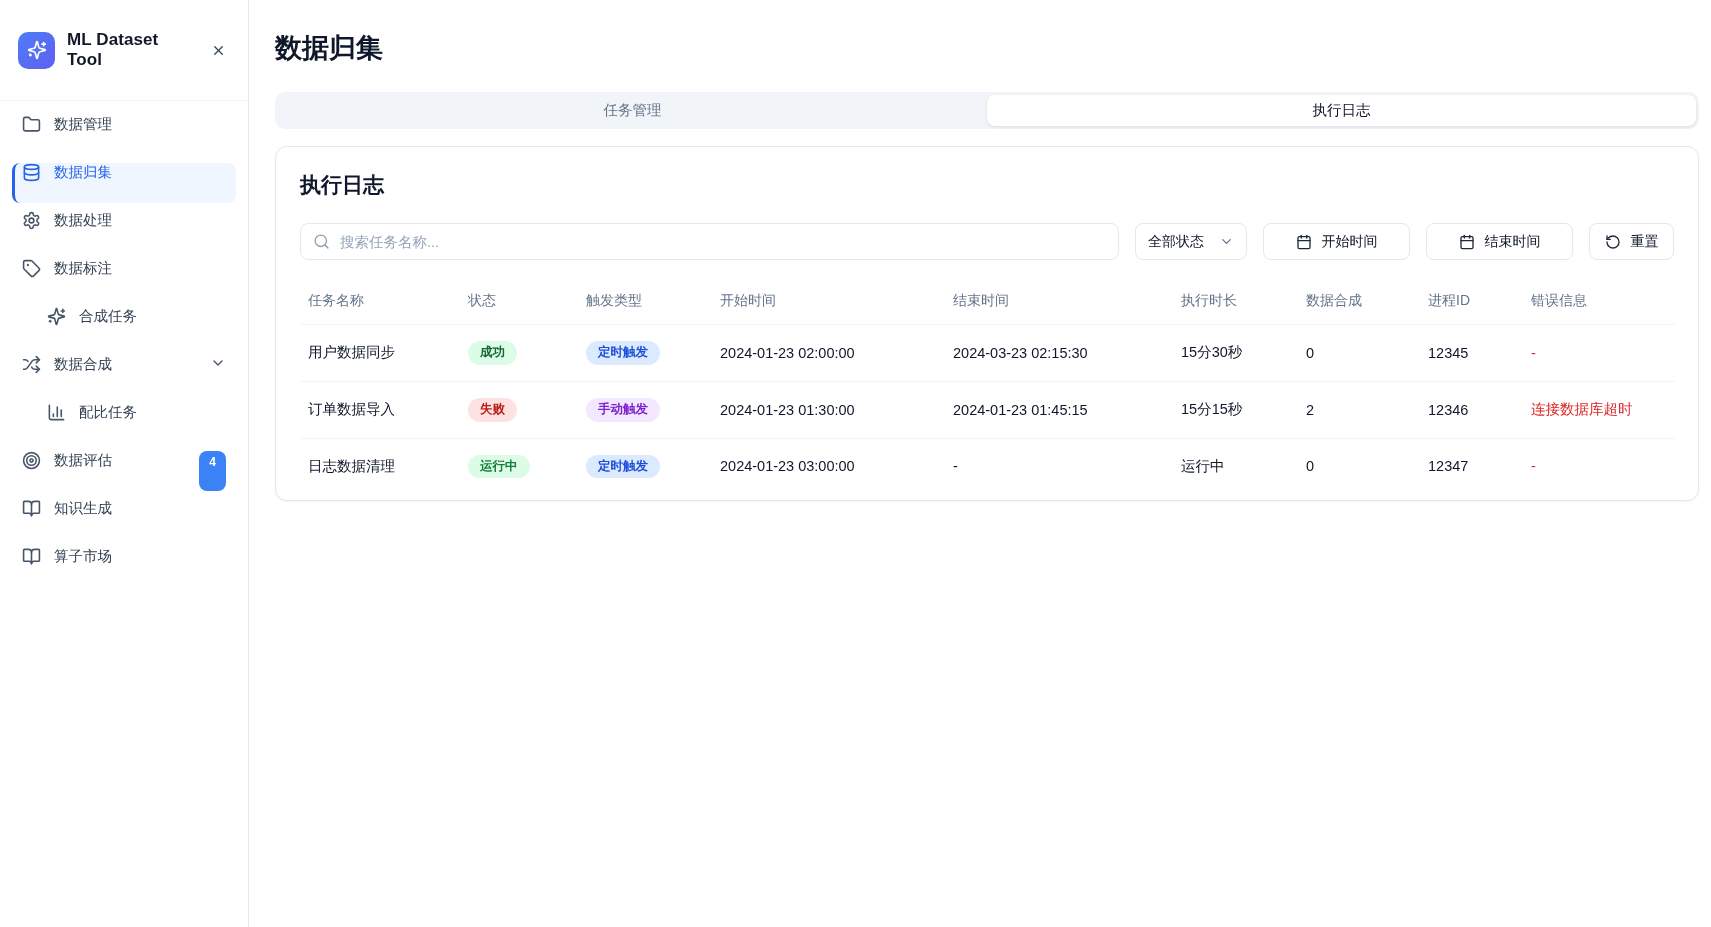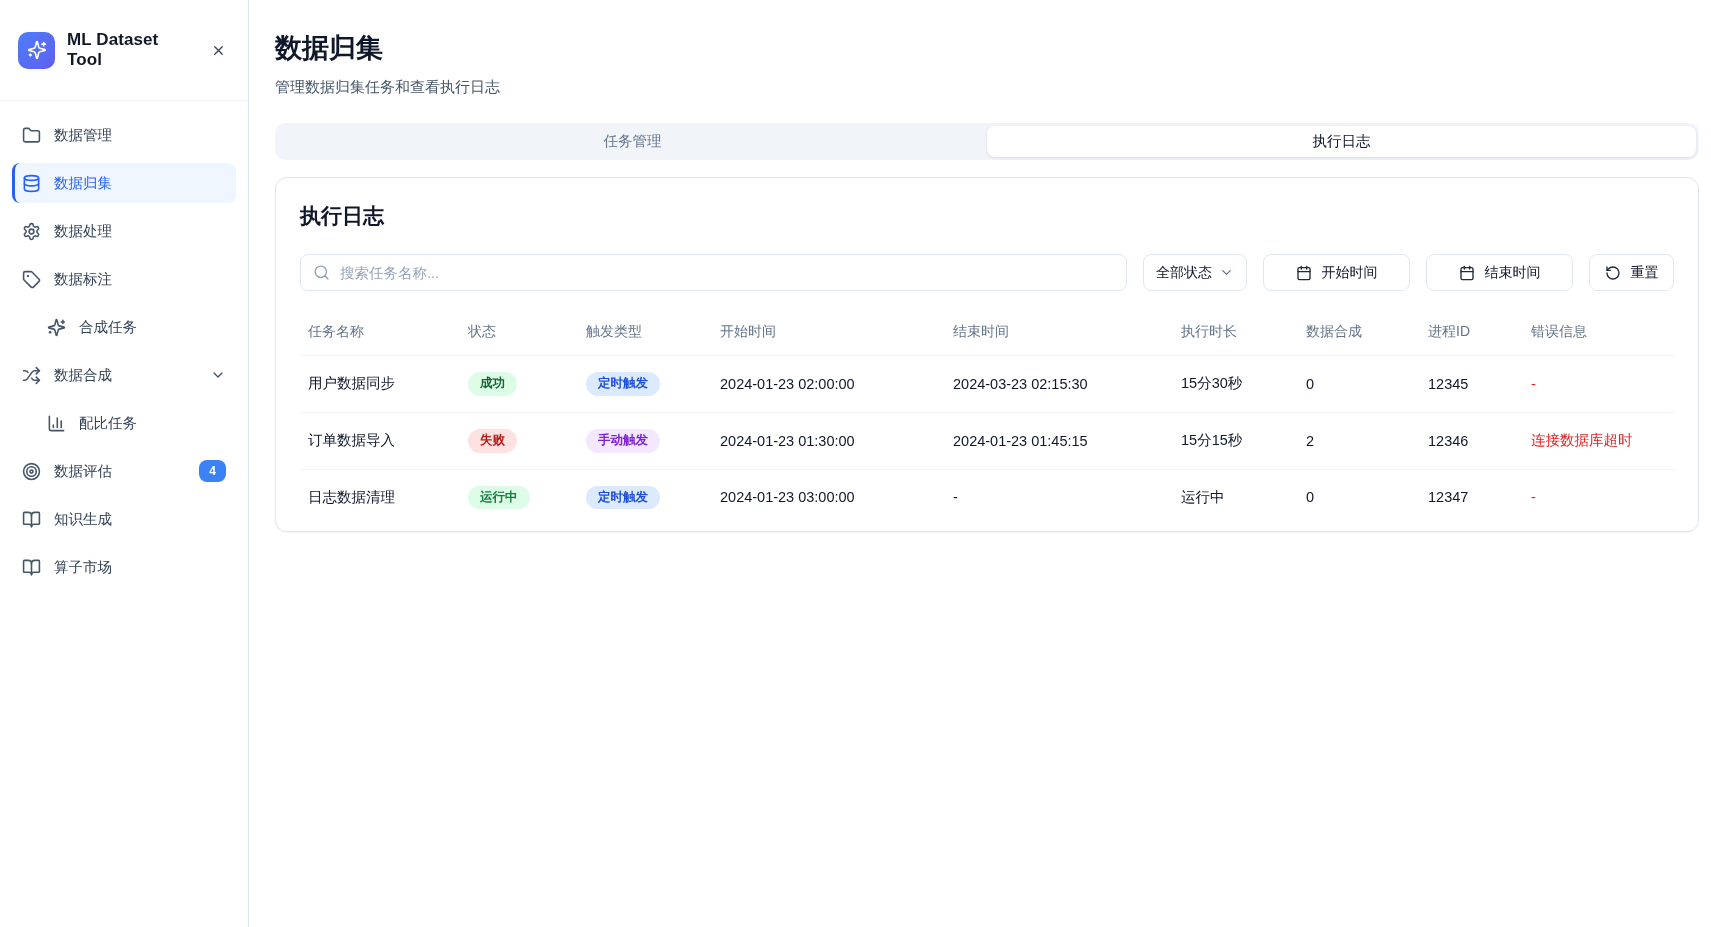--- a/index.html
+++ b/index.html
@@ -13,21 +13,21 @@
   }
   
   .sidebar { width: 249px; min-width: 249px; height: 100%; border-right: 1px solid #e2e8f0; background: #fff; display: flex; flex-direction: column; }
   .sb-header { height: 101px; display: flex; align-items: center; gap: 12px; padding: 0 18px; border-bottom: 1px solid #f1f5f9; }
   .logo { width: 37px; height: 37px; border-radius: 10px; background: linear-gradient(135deg,#4e7df9,#5f5ff0); display: flex; align-items: center; justify-content: center; color: #fff; flex: none; }
   .logo svg { width: 20px; height: 20px; }
   .sb-title { font-size: 17px; font-weight: 700; color: #111827; flex: 1; letter-spacing: .1px; }
   .sb-close { width: 24px; height: 24px; display: flex; align-items: center; justify-content: center; color: #334155; cursor: pointer; }
   .sb-close svg { width: 15px; height: 15px; }
   .sb-nav { padding: 14px 12px; flex: 1; }
-  .side-item { display: flex; align-items: center; gap: 13px; height: 40px; padding: 0 10px; border-radius: 8px; margin-bottom: 8px; font-size: 14.5px; color: #334155; cursor: pointer; }
+  .side-item { display: flex; gap: 13px; height: 40px; padding: 0 10px; border-radius: 8px; margin-bottom: 8px; font-size: 14.5px; color: #334155; cursor: pointer; }
   .side-item .icon { width: 19px; height: 19px; color: #475569; flex: none; display: flex; }
   .icon svg { width: 100%; height: 100%; }
   .side-item.active { background: var(--active-bg,#eff6ff); color: var(--accent,#2563eb); border-left: 3px solid var(--accent,#2563eb); padding-left: 7px; }
   .side-item.active .icon { color: var(--accent,#2563eb); }
   .side-item.sub { margin-left: 25px; }
   .side-item .chevron { margin-left: auto; width: 16px; height: 16px; color: #475569; display: flex; }
   .side-item .count-badge { margin-left: auto; background: var(--badge-blue,#3b82f6); color: #fff; font-size: 12px; font-weight: 700; border-radius: 8px; padding: 5px 10px; line-height: 1; }
   
   .main { flex: 1; padding: 30px 12px 0 26px; overflow: hidden; }
   .page-title { font-size: 27px; font-weight: 700; color: #0f172a; }
@@ -37,21 +37,21 @@
   .tab.active { background: #fff; color: #0f172a; box-shadow: 0 1px 3px rgba(15,23,42,.10); }
   
   .card { margin-top: 17px; border: 1px solid #e2e8f0; border-radius: 12px; background: #fff; box-shadow: 0 1px 2px rgba(15,23,42,.05); padding: 24px 24px 6px; }
   .card-title { font-size: 21px; font-weight: 700; }
   .filters { margin-top: 24px; display: flex; gap: 16px; }
   .control { height: 37px; border: 1px solid #e2e8f0; border-radius: 8px; display: flex; align-items: center; background: #fff; font-size: 14px; color: #0f172a; }
   .search-box { flex: 1; gap: 10px; padding: 0 12px; }
   .search-box .icon { width: 17px; height: 17px; color: #94a3b8; display: flex; flex: none; }
   .search-box input { border: none; outline: none; flex: 1; font: inherit; font-size: 14.5px; color: #0f172a; background: transparent; }
   .search-box input::placeholder { color: #94a3b8; }
-  .select { width: 104px; padding: 0 12px; justify-content: space-between; cursor: pointer; }
+  .select { width: 112px; padding: 0 12px; justify-content: space-between; cursor: pointer; }
   .select .icon { width: 15px; height: 15px; color: #64748b; display: flex; }
   .btn { cursor: pointer; gap: 10px; justify-content: center; }
   .btn .icon { width: 16px; height: 16px; color: #1e293b; display: flex; }
   .btn-date { width: 147px; }
   .btn-reset { width: 85px; }
   
   table { margin-top: 18px; width: 100%; border-collapse: collapse; table-layout: fixed; }
   th { text-align: left; font-weight: 400; font-size: 14px; color: #64748b; padding: 14px 8px; border-bottom: 1px solid #f1f5f9; }
   td { padding: 16px 8px; font-size: 14.5px; color: #0f172a; border-bottom: 1px solid #f1f5f9; }
   tbody tr:last-child td { border-bottom: none; }
@@ -212,21 +212,20 @@
           </svg>
         </span>
     <span class="label">算子市场</span>
 
   </div>
 </nav>
 </aside>
 
 <main class="main">
   <h1 class="page-title">数据归集</h1>
-  <div class="page-subtitle">管理数据归集任务和查看执行日志</div>
 
   <div class="tabs">
     <div class="tab">任务管理</div>
     <div class="tab active">执行日志</div>
   </div>
 
   <section class="card">
     <h2 class="card-title">执行日志</h2>
 
     <div class="filters">

